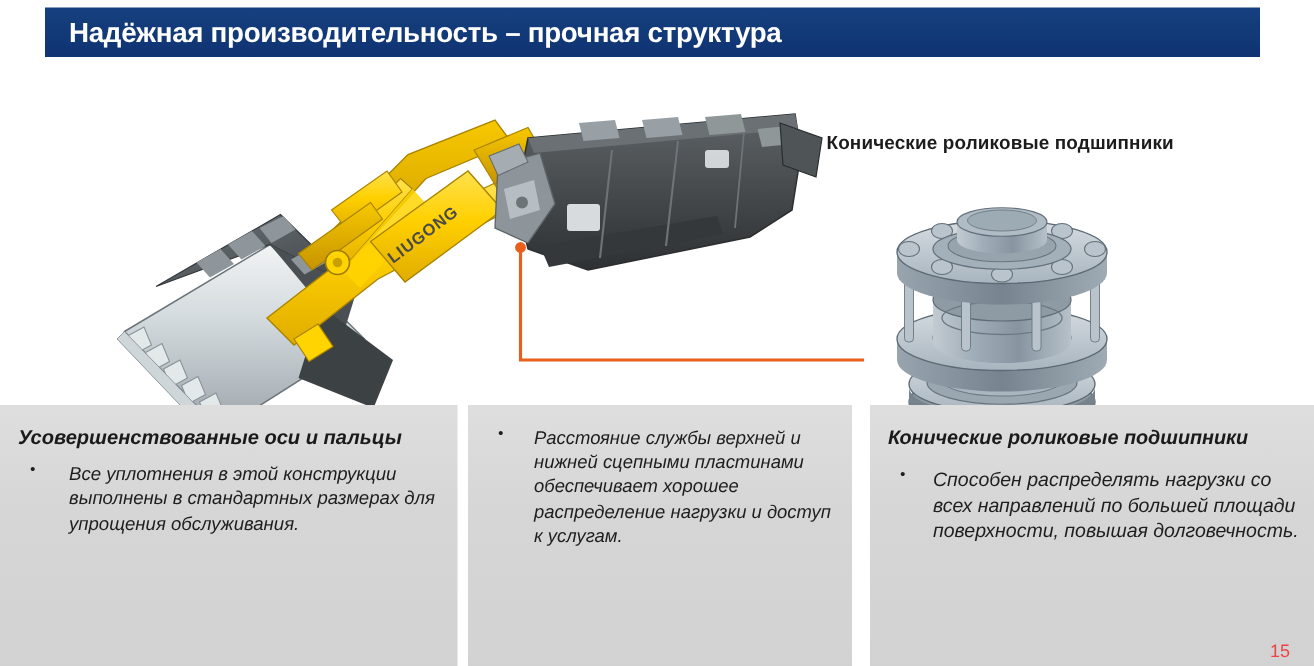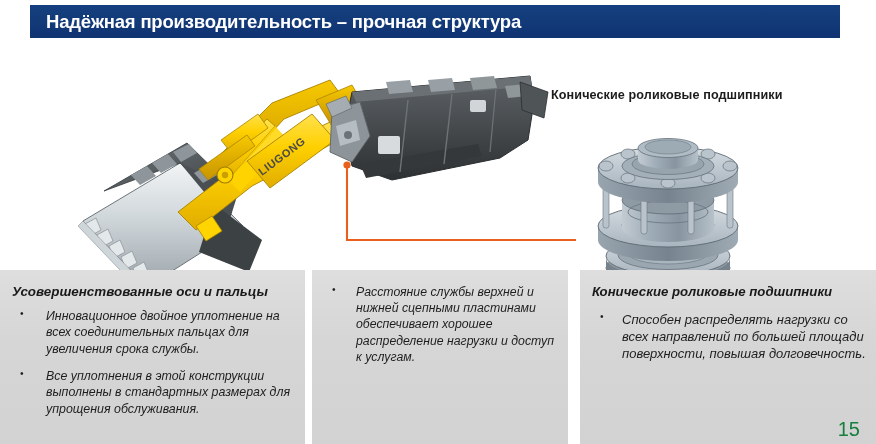--- a/index.html
+++ b/index.html
@@ -122,22 +122,22 @@
     color: #1e1e1e;
   }
   .tbox.b2 .bullets li { padding-left: 34px; font-size: 12.3px; }
   .tbox.b3 .bullets li { padding-left: 32px; font-size: 13px; }
 
   
   .page-number {
     position: absolute;
     right: 16px;
     bottom: 3px;
-    font-size: 20px;
-    color: #15803d;
+    font-size: 12px;
+    color: #ef4444;
     font-family: "Liberation Sans", sans-serif;
   }
 </style>
 </head>
 <body>
 
 <div id="slide">
 
   <div class="header-bar">
     <div class="header-title">Надёжная производительность – прочная структура</div>
@@ -321,21 +321,20 @@
     </svg>
 
     <div class="bearing-caption">Конические роликовые подшипники</div>
   </div>
 
   <div class="boxes">
 
     <div class="tbox b1">
       <h3>Усовершенствованные оси и пальцы</h3>
       <ul class="bullets">
-        <li>Инновационное двойное уплотнение на всех соединительных пальцах для увеличения срока службы.</li>
         <li>Все уплотнения в этой конструкции выполнены в стандартных размерах для упрощения обслуживания.</li>
       </ul>
     </div>
 
     <div class="tbox b2">
       <ul class="bullets">
         <li>Расстояние службы верхней и нижней сцепными пластинами обеспечивает хорошее распределение нагрузки и доступ к услугам.</li>
       </ul>
     </div>
 

